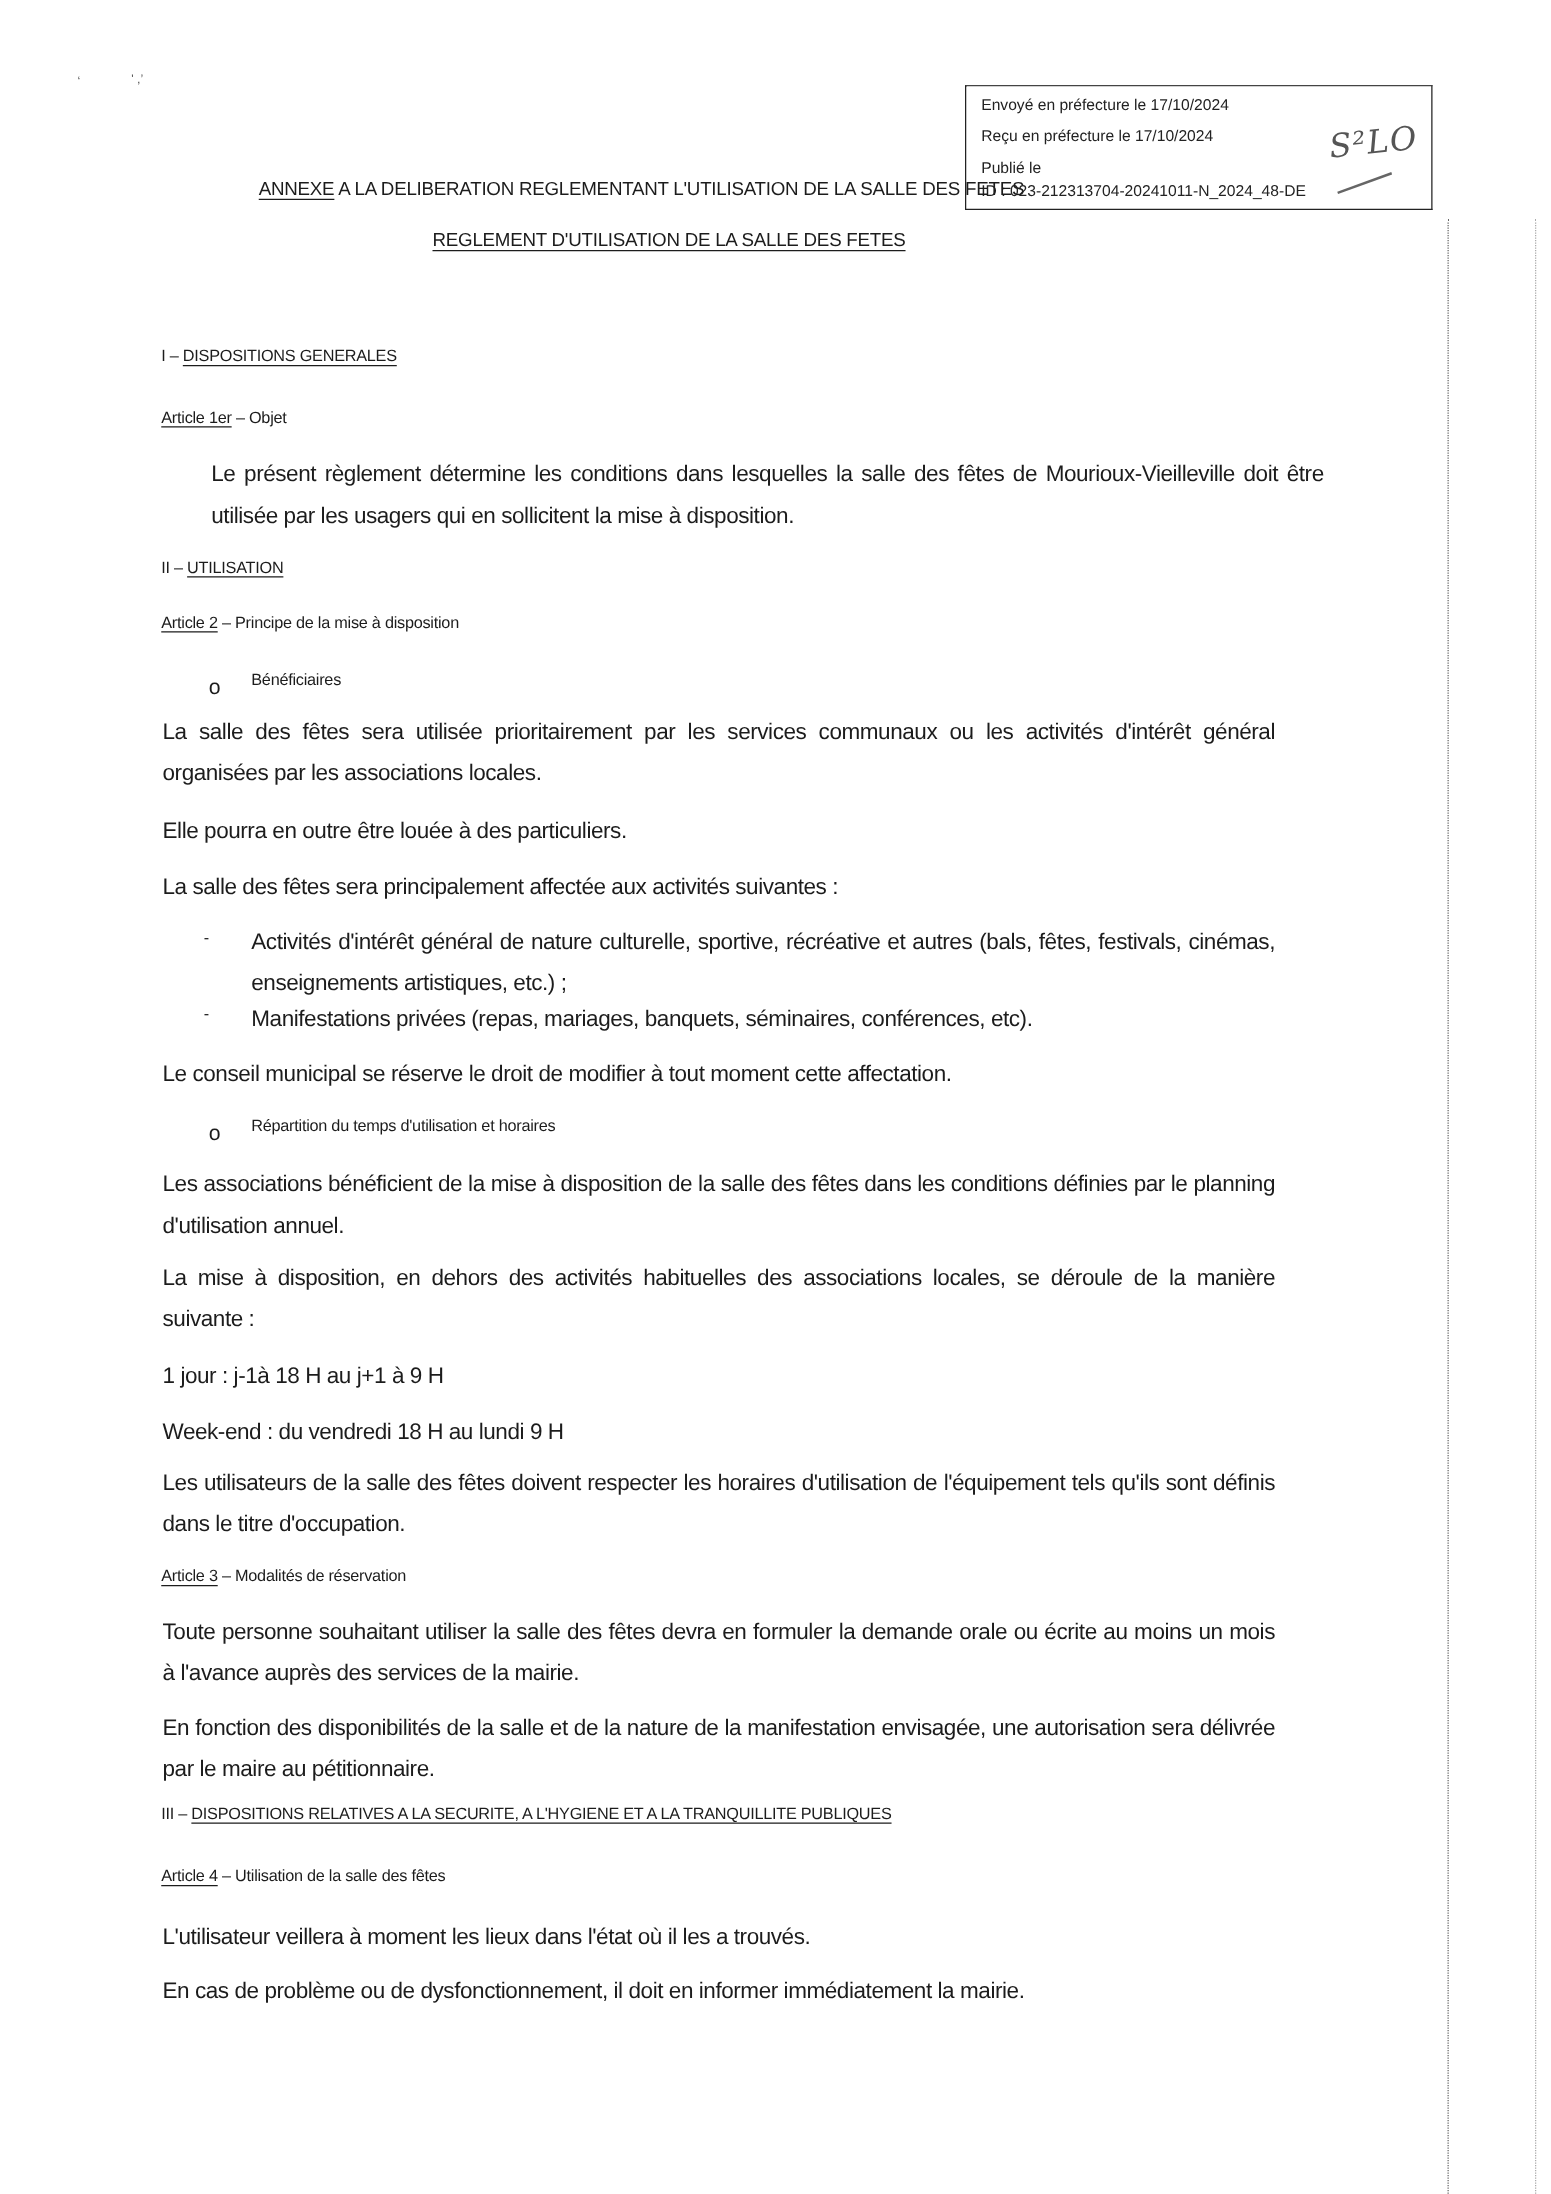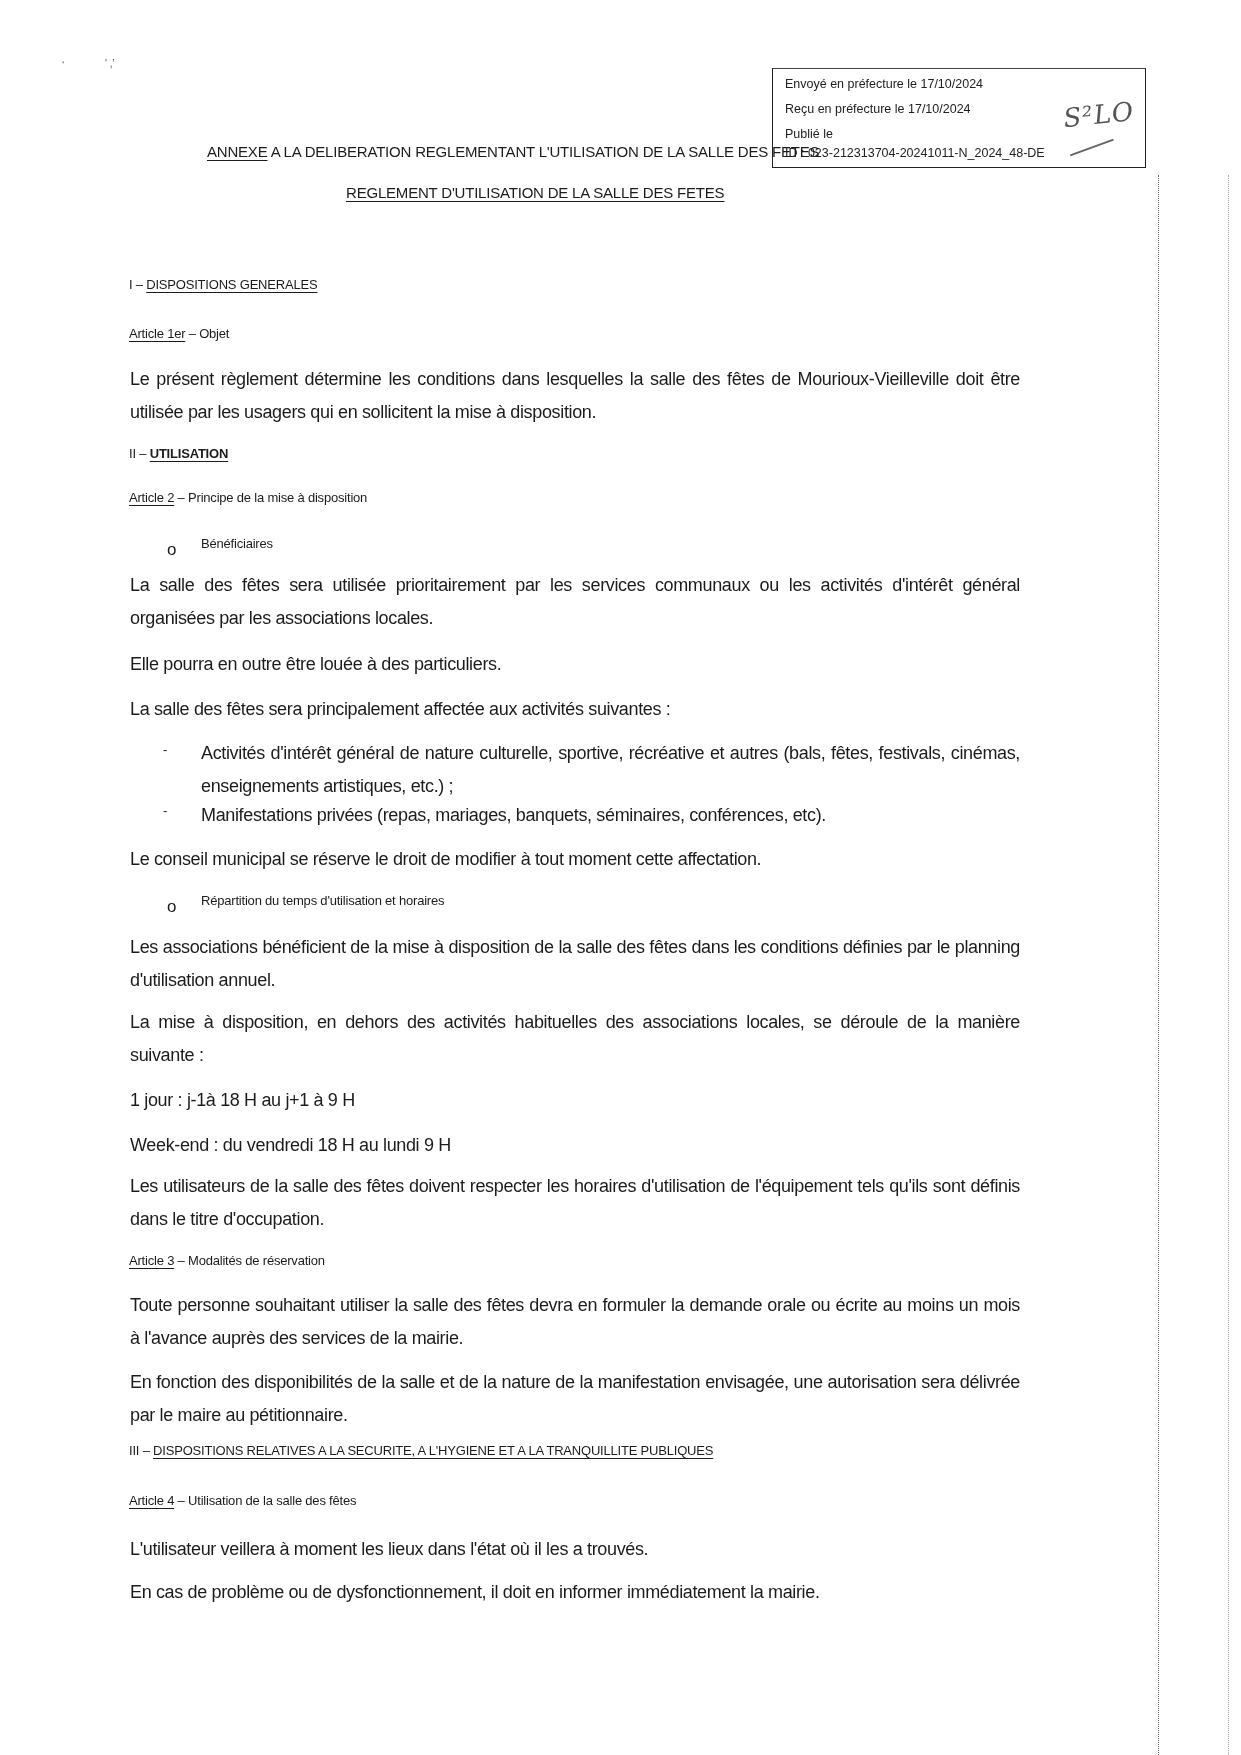--- a/index.html
+++ b/index.html
@@ -51,24 +51,24 @@
   <div class="t title" style="left:346px;top:184px;">
     <u>REGLEMENT D'UTILISATION DE LA SALLE DES FETES</u>
   </div>
 
   <div class="t" style="left:129px;top:277px;">
     <span>I – </span><u>DISPOSITIONS GENERALES</u>
   </div>
   <div class="t" style="left:129px;top:326px;">
     <u>Article 1er</u><span> – Objet</span>
   </div>
-  <div class="body-block" style="top:363px;">Le présent règlement détermine les conditions dans lesquelles la salle des fêtes de Mourioux-Vieilleville doit être utilisée par les usagers qui en sollicitent la mise à disposition.</div>
+  <div class="body-block" style="top:363px;margin-left:39px;">Le présent règlement détermine les conditions dans lesquelles la salle des fêtes de Mourioux-Vieilleville doit être utilisée par les usagers qui en sollicitent la mise à disposition.</div>
 
   <div class="t" style="left:129px;top:446px;">
-    <span>II – </span><u style="font-weight:bold;">UTILISATION</u>
+    <span>II – </span><u style="font-weight:normal;">UTILISATION</u>
   </div>
   <div class="t" style="left:129px;top:490px;">
     <u>Article 2</u><span> – Principe de la mise à disposition</span>
   </div>
   <span class="t bullet-o" style="left:167px;top:540px;">o</span>
   <div class="t" style="left:201px;top:536px;">Bénéficiaires</div>
 
   <div class="body-block" style="top:648px;">Elle pourra en outre être louée à des particuliers.</div>
   <div class="body-block" style="top:569px;">La salle des fêtes sera utilisée prioritairement par les services communaux ou les activités d'intérêt général organisées par les associations locales.</div>
   <div class="body-block" style="top:693px;">La salle des fêtes sera principalement affectée aux activités suivantes :</div>

